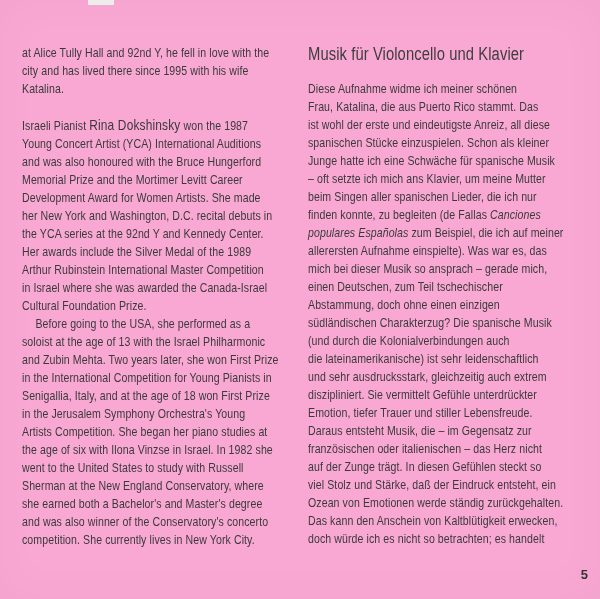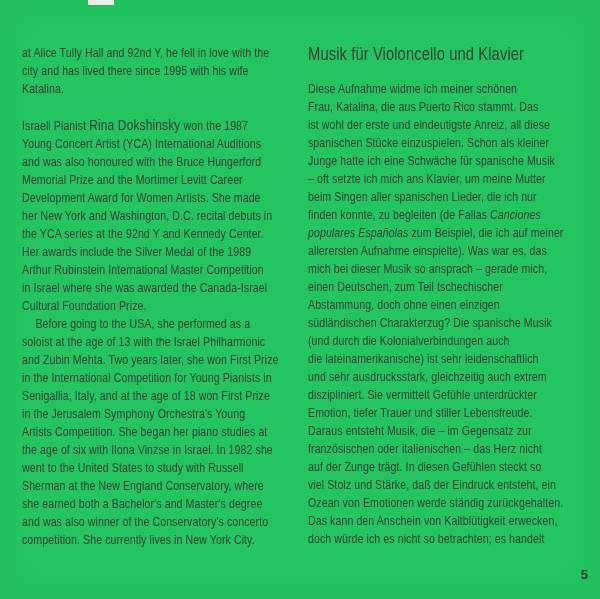--- a/index.html
+++ b/index.html
@@ -5,21 +5,21 @@
   html, body { margin: 0; padding: 0; }
   body {
     width: 600px; height: 599px;
     background: #f6f6f4;
     font-family: "Liberation Sans", "DejaVu Sans", sans-serif;
     overflow: hidden;
   }
   .page {
     position: relative;
     width: 600px; height: 599px;
-    background: #22c55e;
+    background: #f9a8d4;
     box-shadow: inset 0 0 45px rgba(0,0,0,0.035);
     overflow: hidden;
   }
   .scan-artifact {
     position: absolute; left: 88px; top: 0;
     width: 26px; height: 5px;
     background: #ededeb;
   }
   .col {
     position: absolute; top: 44px;

